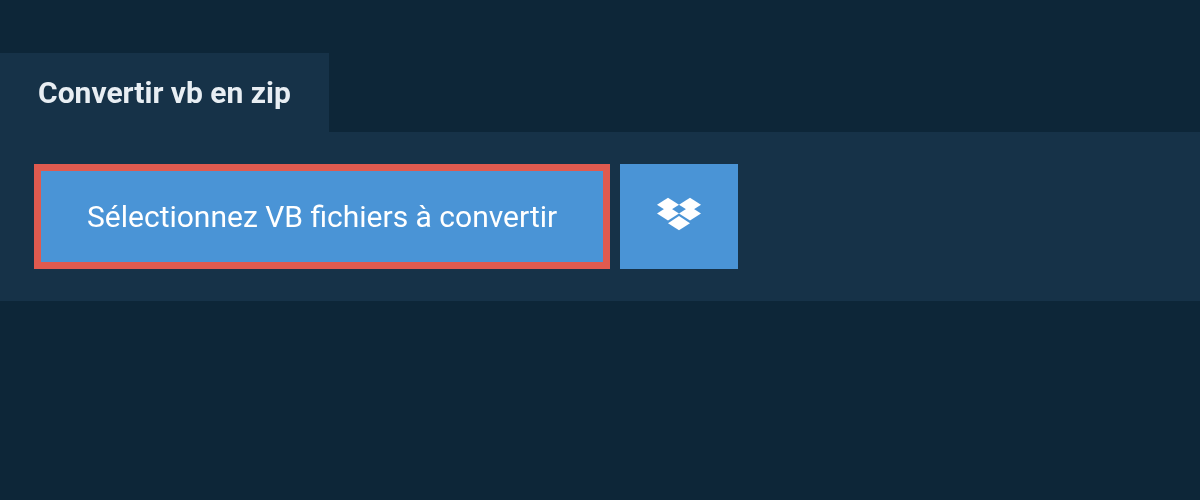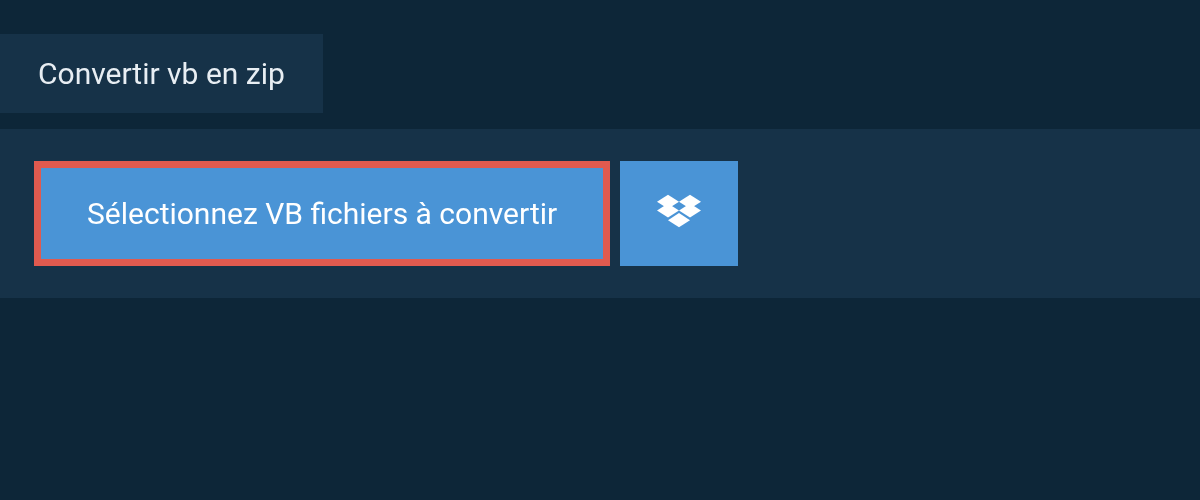--- a/index.html
+++ b/index.html
@@ -12,28 +12,28 @@
     }
     .container {
       padding: 0;
     }
     .tab {
       display: inline-block;
       background: #163248;
       padding: 22px 38px;
       color: #e8eef3;
       font-size: 30px;
-      font-weight: 400;
-      margin-top: 34px;
+      font-weight: 700;
+      margin-top: 53px;
       margin-left: 0;
     }
     .content-panel {
       background: #163248;
       padding: 32px 34px;
-      margin-top: 16px;
+      margin-top: 0;
     }
     .button-row {
       display: flex;
       gap: 10px;
       align-items: stretch;
     }
     .select-files-btn {
       background: #4a94d6;
       color: #ffffff;
       border: 7px solid #e05a4f;

